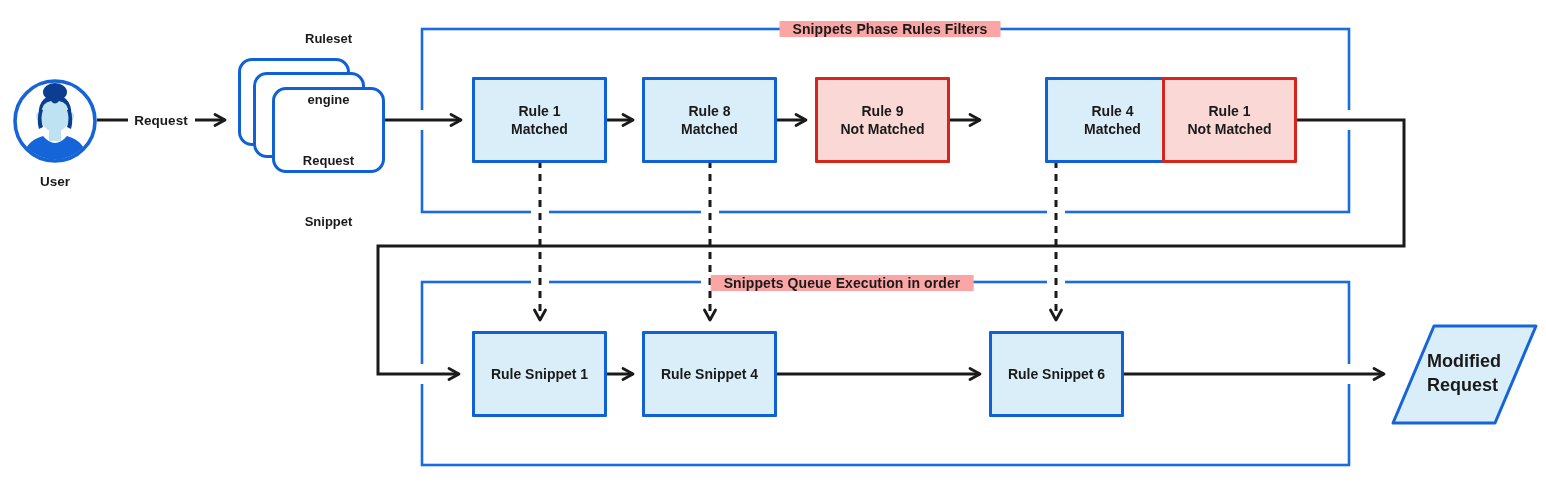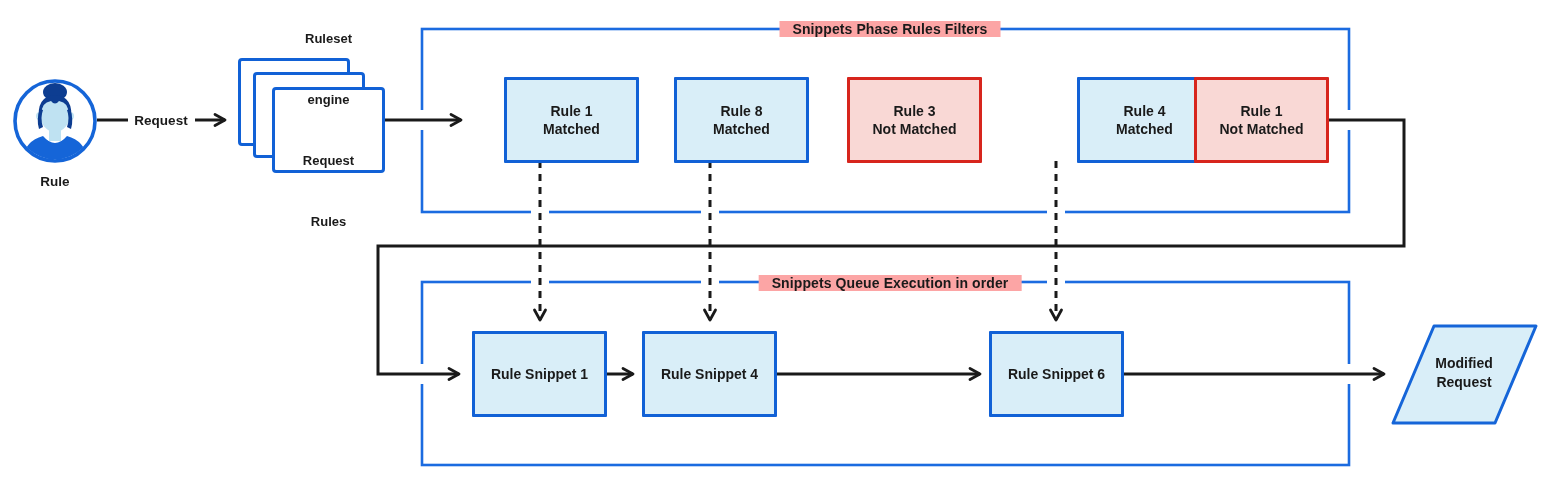--- a/index.html
+++ b/index.html
@@ -19,38 +19,38 @@
     white-space:nowrap;letter-spacing:.1px;
   }
   
   .rule-box{
     position:absolute;z-index:2;width:129px;height:80px;border:3px solid;
     display:flex;flex-direction:column;align-items:center;justify-content:center;
     font-size:14px;font-weight:700;line-height:1.32;text-align:center;border-radius:1px;
   }
   .rule-box.matched{background:#d9eef8;border-color:#1161d6;}
   .rule-box.notmatched{background:#f9d8d5;border-color:#d7251d;}
-  .top-row{top:77px;margin-left:32px;}
+  .top-row{top:77px;}
   .bottom-row{top:331px;align-items:center;}
   
   .page{
-    position:absolute;z-index:2;background:#ffffff;border:3px solid #1161d6;border-radius:4px;gap:44px;
+    position:absolute;z-index:2;background:#ffffff;border:3px solid #1161d6;border-radius:14px;gap:44px;
   }
   .page-front{display:flex;flex-direction:column;align-items:center;justify-content:center;
     font-size:13px;font-weight:700;line-height:1.32;text-align:center;}
   
   .flow-label{
     position:absolute;z-index:2;transform:translate(-50%,-50%);
     font-size:13.5px;font-weight:700;white-space:nowrap;
   }
   
   #output-shape{position:absolute;left:1390px;top:322px;z-index:2;}
   #output-label{
     position:absolute;left:1464px;top:373px;z-index:3;transform:translate(-50%,-50%);
-    font-size:14px;font-weight:700;line-height:1.35;text-align:center;
+    font-size:18px;font-weight:700;line-height:1.35;text-align:left;
   }
   #output-label span{display:block;}
   .stack-line{display:block;}
 </style>
 </head>
 <body>
 
 <svg id="wires" width="1546" height="491" viewBox="0 0 1546 491">
   <defs>
     <marker id="ah" markerUnits="userSpaceOnUse" markerWidth="18" markerHeight="18" refX="13" refY="8" orient="auto">
@@ -107,46 +107,46 @@
     <rect x="36" y="44" width="12" height="18" fill="#bfe2f2"></rect>
     <circle cx="27" cy="37" r="4" fill="#bfe2f2"></circle>
     <circle cx="57" cy="37" r="4" fill="#bfe2f2"></circle>
     <ellipse cx="42" cy="35" rx="15" ry="18" fill="#bfe2f2"></ellipse>
     <path d="M26,42 Q23,17 42,16 Q61,17 58,42 L55,34 Q56,24 46,22 Q42,27 38,22 Q28,24 29,34 Z" fill="#0d3d91"></path>
     <path d="M27,30 Q23,40 26,50 L30,48 Q27,39 30,31 Z" fill="#0d3d91"></path>
     <path d="M57,30 Q61,40 58,50 L54,48 Q57,39 54,31 Z" fill="#0d3d91"></path>
     <path d="M8,84 Q11,62 30,57 Q36,64 42,64 Q48,64 54,57 Q73,62 76,84 Z" fill="#1565d8"></path>
   </g>
 </svg>
-<div class="flow-label" style="left:55px;top:181px">Rule</div>
+<div class="flow-label" style="left:55px;top:181px">User</div>
 
 <div class="flow-label" style="left:161px;top:120px">Request</div>
 
 <div class="page" style="left:238px;top:58px;width:106px;height:82px"></div>
 <div class="page" style="left:253px;top:72px;width:106px;height:80px"></div>
 <div class="page page-front" style="left:272px;top:87px;width:107px;height:80px">
   <span class="stack-line">Ruleset</span>
   <span class="stack-line">engine</span>
   <span class="stack-line">Request</span>
-  <span class="stack-line">Rules</span>
+  <span class="stack-line">Snippet</span>
 </div>
 
 <div class="container-title" style="left:890px;top:29px">Snippets Phase Rules Filters</div>
-<div class="container-title" style="left:890px;top:283px">Snippets Queue Execution in order</div>
+<div class="container-title" style="left:842px;top:283px">Snippets Queue Execution in order</div>
 
 <div class="rule-box matched top-row" style="left:472px">
   <span>Rule 1</span>
   <span>Matched</span>
 </div>
 <div class="rule-box matched top-row" style="left:642px">
   <span>Rule 8</span>
   <span>Matched</span>
 </div>
 <div class="rule-box notmatched top-row" style="left:815px">
-  <span>Rule 3</span>
+  <span>Rule 9</span>
   <span>Not Matched</span>
 </div>
 <div class="rule-box matched top-row" style="left:1045px">
   <span>Rule 4</span>
   <span>Matched</span>
 </div>
 <div class="rule-box notmatched top-row" style="left:1162px">
   <span>Rule 1</span>
   <span>Not Matched</span>
 </div>

